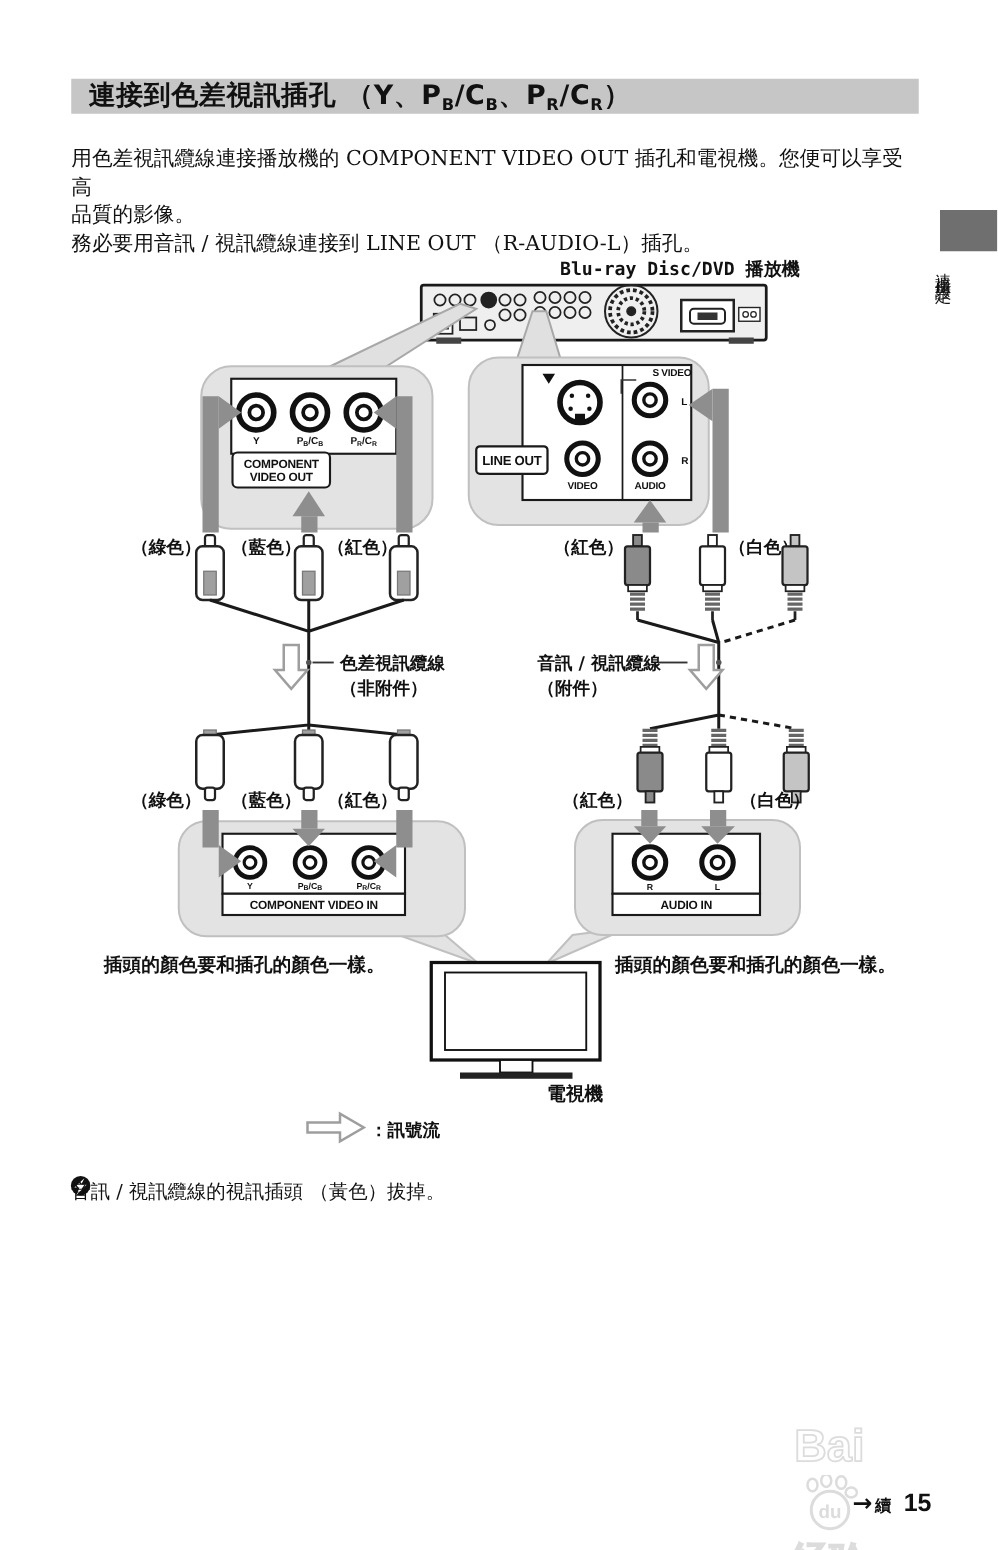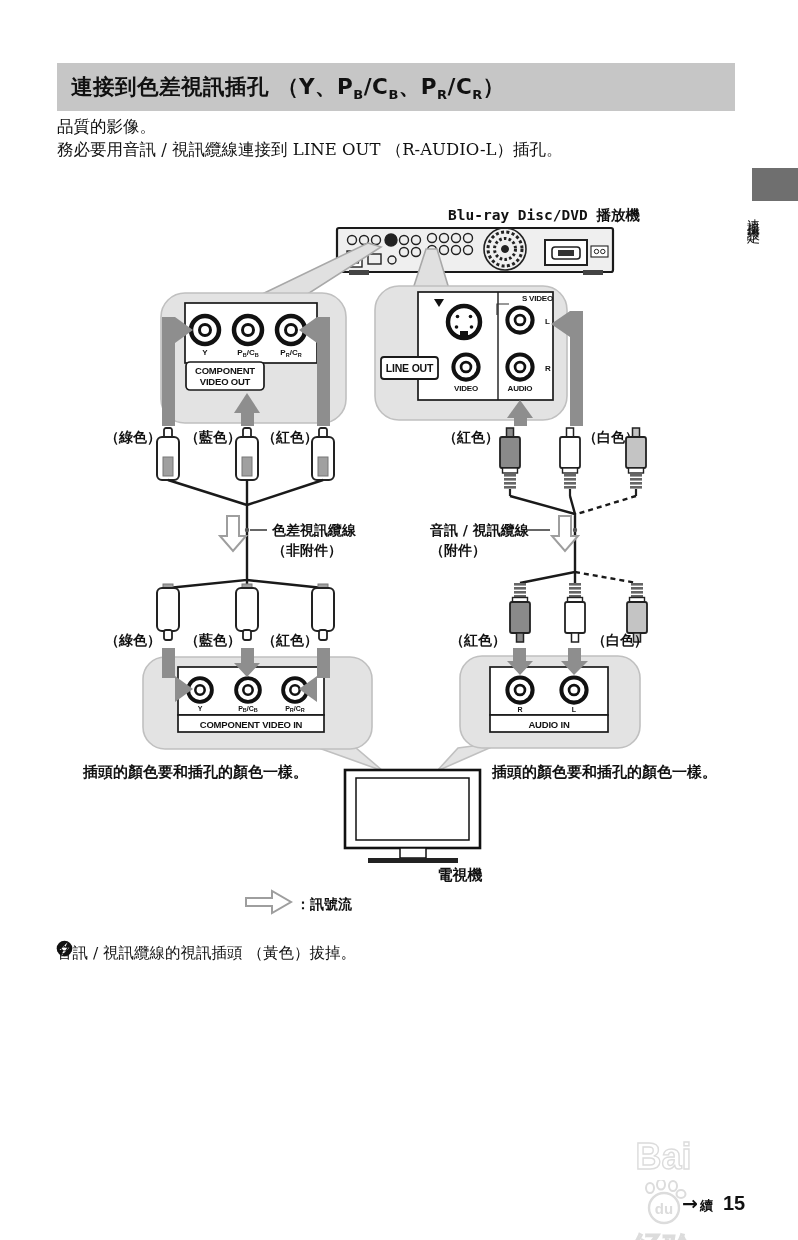--- a/index.html
+++ b/index.html
@@ -1,20 +1,20 @@
 <!DOCTYPE html>
 <html><head>
 <meta charset="utf-8">
 <style>
   html,body{margin:0;padding:0;background:#fff;}
   .page{position:relative;width:798px;height:1240px;background:#fff;overflow:hidden;
         font-family:"DejaVu Sans",sans-serif;color:#111;}
   .abs{position:absolute;}
   
-  .titlebar{left:57px;top:63px;width:678px;height:48px;background:#c6c6c6;
+  .titlebar{left:57px;top:63px;width:678px;height:28px;background:#c6c6c6;
             display:flex;align-items:center;z-index:3;}
   .titlebar h1{margin:0 0 0 14px;font-size:21.5px;font-weight:bold;letter-spacing:.5px;
                font-family:"DejaVu Sans",sans-serif;}
   .titlebar sub{font-size:13px;}
   .intro{left:57px;top:116px;width:668px;font-family:"DejaVu Serif",serif;
          font-size:16.5px;line-height:22.5px;z-index:3;}
   
   .side-tab{left:752px;top:168px;width:46px;height:33px;background:#6f6f6f;z-index:3;}
   .side-label{left:744px;top:208px;height:130px;writing-mode:vertical-rl;
               font-size:13px;letter-spacing:3px;z-index:3;}
@@ -305,20 +305,21 @@
       <circle cx="64.5" cy="948.5" r="7.8" fill="#111"></circle>
       <polygon points="67.5,942.5 59.5,950 63.5,950 61.5,955.5 69.5,947.5 65,947.5" fill="#fff"></polygon>
     </g>
   </svg>
 
   <div class="abs titlebar">
     <h1><span>連接到色差視訊插孔 （Y、P</span><sub>B</sub><span>/C</span><sub>B</sub><span>、P</span><sub>R</sub><span>/C</span><sub>R</sub><span>）</span></h1>
   </div>
 
   <div class="abs intro">
+    <div>用色差視訊纜線連接播放機的 COMPONENT VIDEO OUT 插孔和電視機。您便可以享受高</div>
     <div>品質的影像。</div>
     <div>務必要用音訊 / 視訊纜線連接到 LINE OUT （R-AUDIO-L）插孔。</div>
   </div>
 
   <div class="abs side-tab"></div>
   <div class="abs side-label">連接與設定</div>
 
   <div class="abs note-text">
     <div>音訊 / 視訊纜線的視訊插頭 （黃色）拔掉。</div>
   </div>

